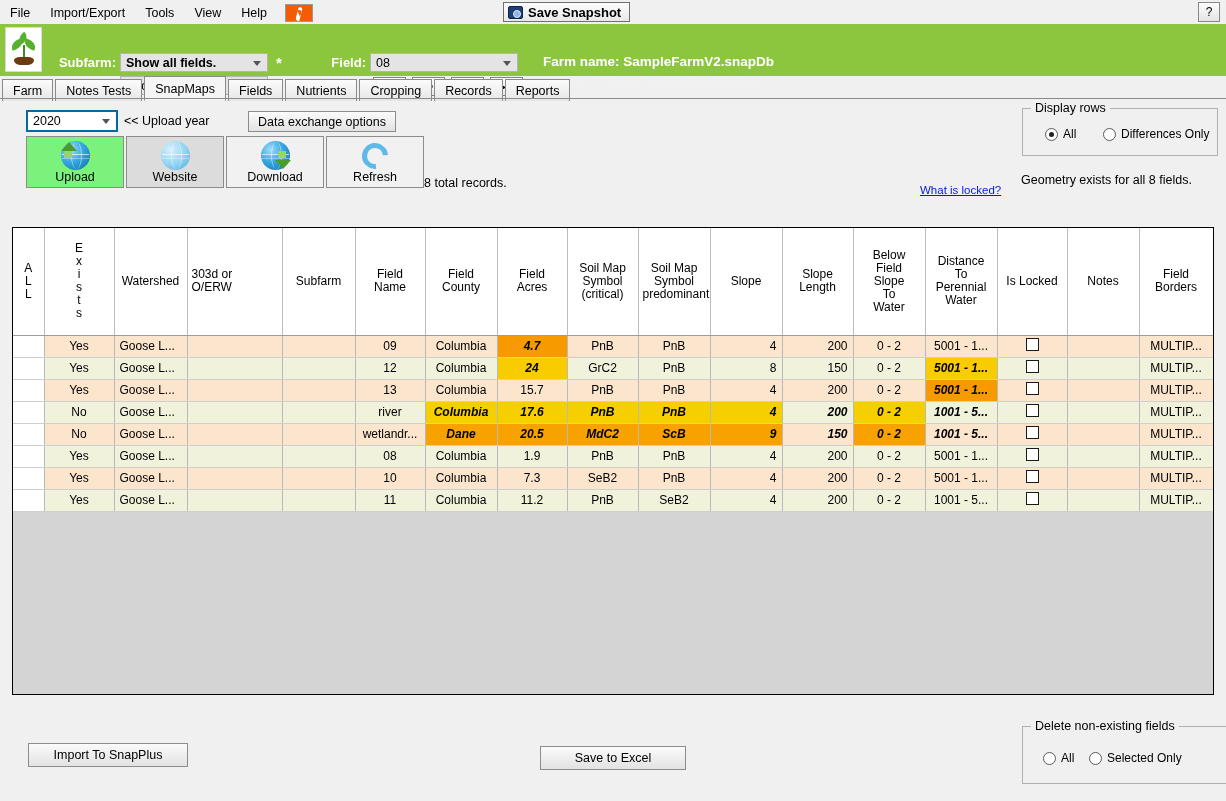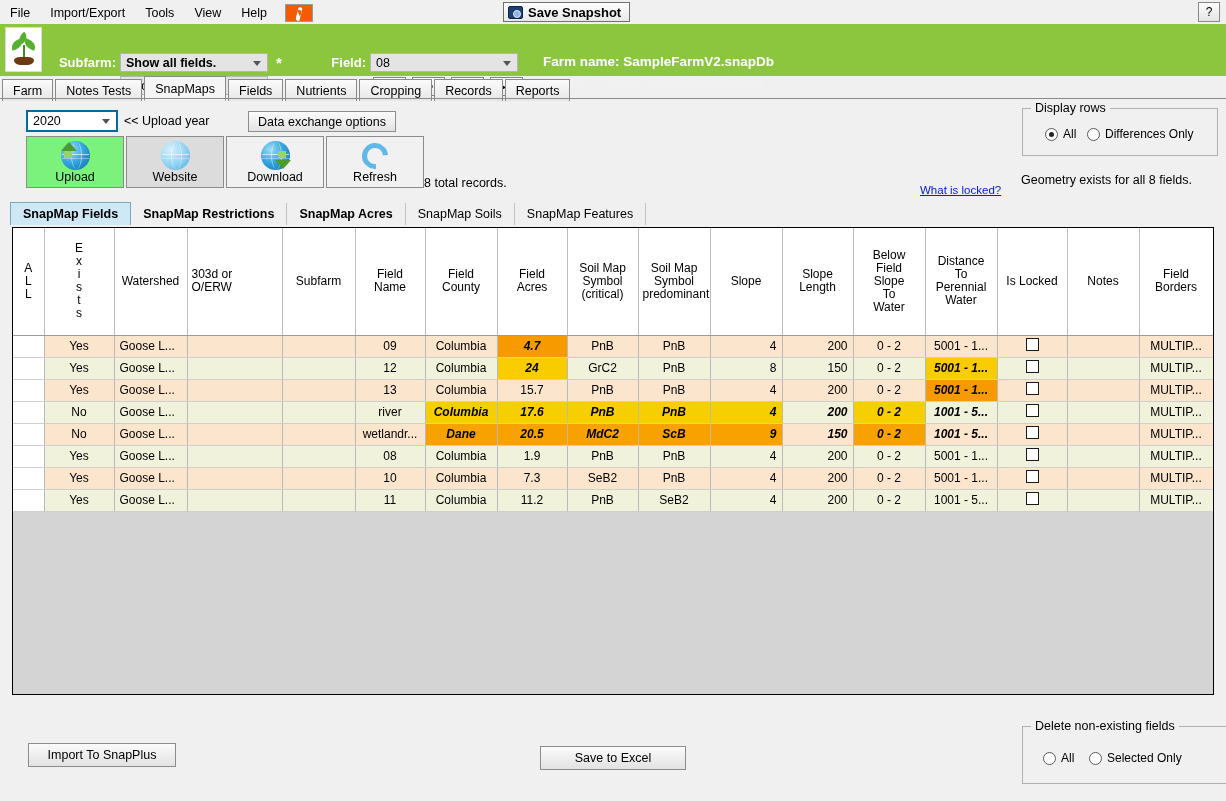--- a/index.html
+++ b/index.html
@@ -291,21 +291,21 @@
   }
   .c-right { text-align: right; }
   .c-center { text-align: center; }
   .hdr-vert { line-height: 11px; }
 
   
   .footnote {
     position: absolute; left: 382px; top: 709px; font-size: 12.5px;
     color: #0019d6; text-decoration: underline; cursor: pointer;
   }
-  #btn-import { position: absolute; left: 28px; top: 743px; width: 148px; height: 24px; }
+  #btn-import { position: absolute; left: 28px; top: 743px; width: 160px; height: 24px; }
   #btn-excel  { position: absolute; left: 540px; top: 746px; width: 146px; height: 24px; }
 </style>
 </head>
 <body>
 
 <div id="app">
 
   <div class="menubar">
     <div class="menu-item">File</div>
     <div class="menu-item">Import/Export</div>
@@ -396,35 +396,28 @@
     <span>Refresh</span>
   </div>
   <div class="totalrec">8 total records.</div>
 
   <div class="groupbox" id="gb-display">
     <span class="gb-title">Display rows</span>
     <div class="radio-row" style="left:22px; top:18px;">
       <span class="radio sel"></span>
       <span>All</span>
     </div>
-    <div class="radio-row" style="left:64px; top:18px;">
+    <div class="radio-row" style="left:80px; top:18px;">
       <span class="radio"></span>
       <span>Differences Only</span>
     </div>
   </div>
   <div class="geom-note">Geometry exists for all 8 fields.</div>
   <div class="whatlocked">What is locked?</div>
 
-  <div class="subtabs">
-    <div class="stab active">SnapMap Fields</div>
-    <div class="stab bold">SnapMap Restrictions</div>
-    <div class="stab bold">SnapMap Acres</div>
-    <div class="stab">SnapMap Soils</div>
-    <div class="stab">SnapMap Features</div>
-  </div>
 
   <div class="gridwrap">
     <table class="grid">
       <colgroup id="grid-colgroup">
           <col style="width: 31px;">
           <col style="width: 70px;">
           <col style="width: 73px;">
           <col style="width: 95px;">
           <col style="width: 73px;">
           <col style="width: 70px;">

